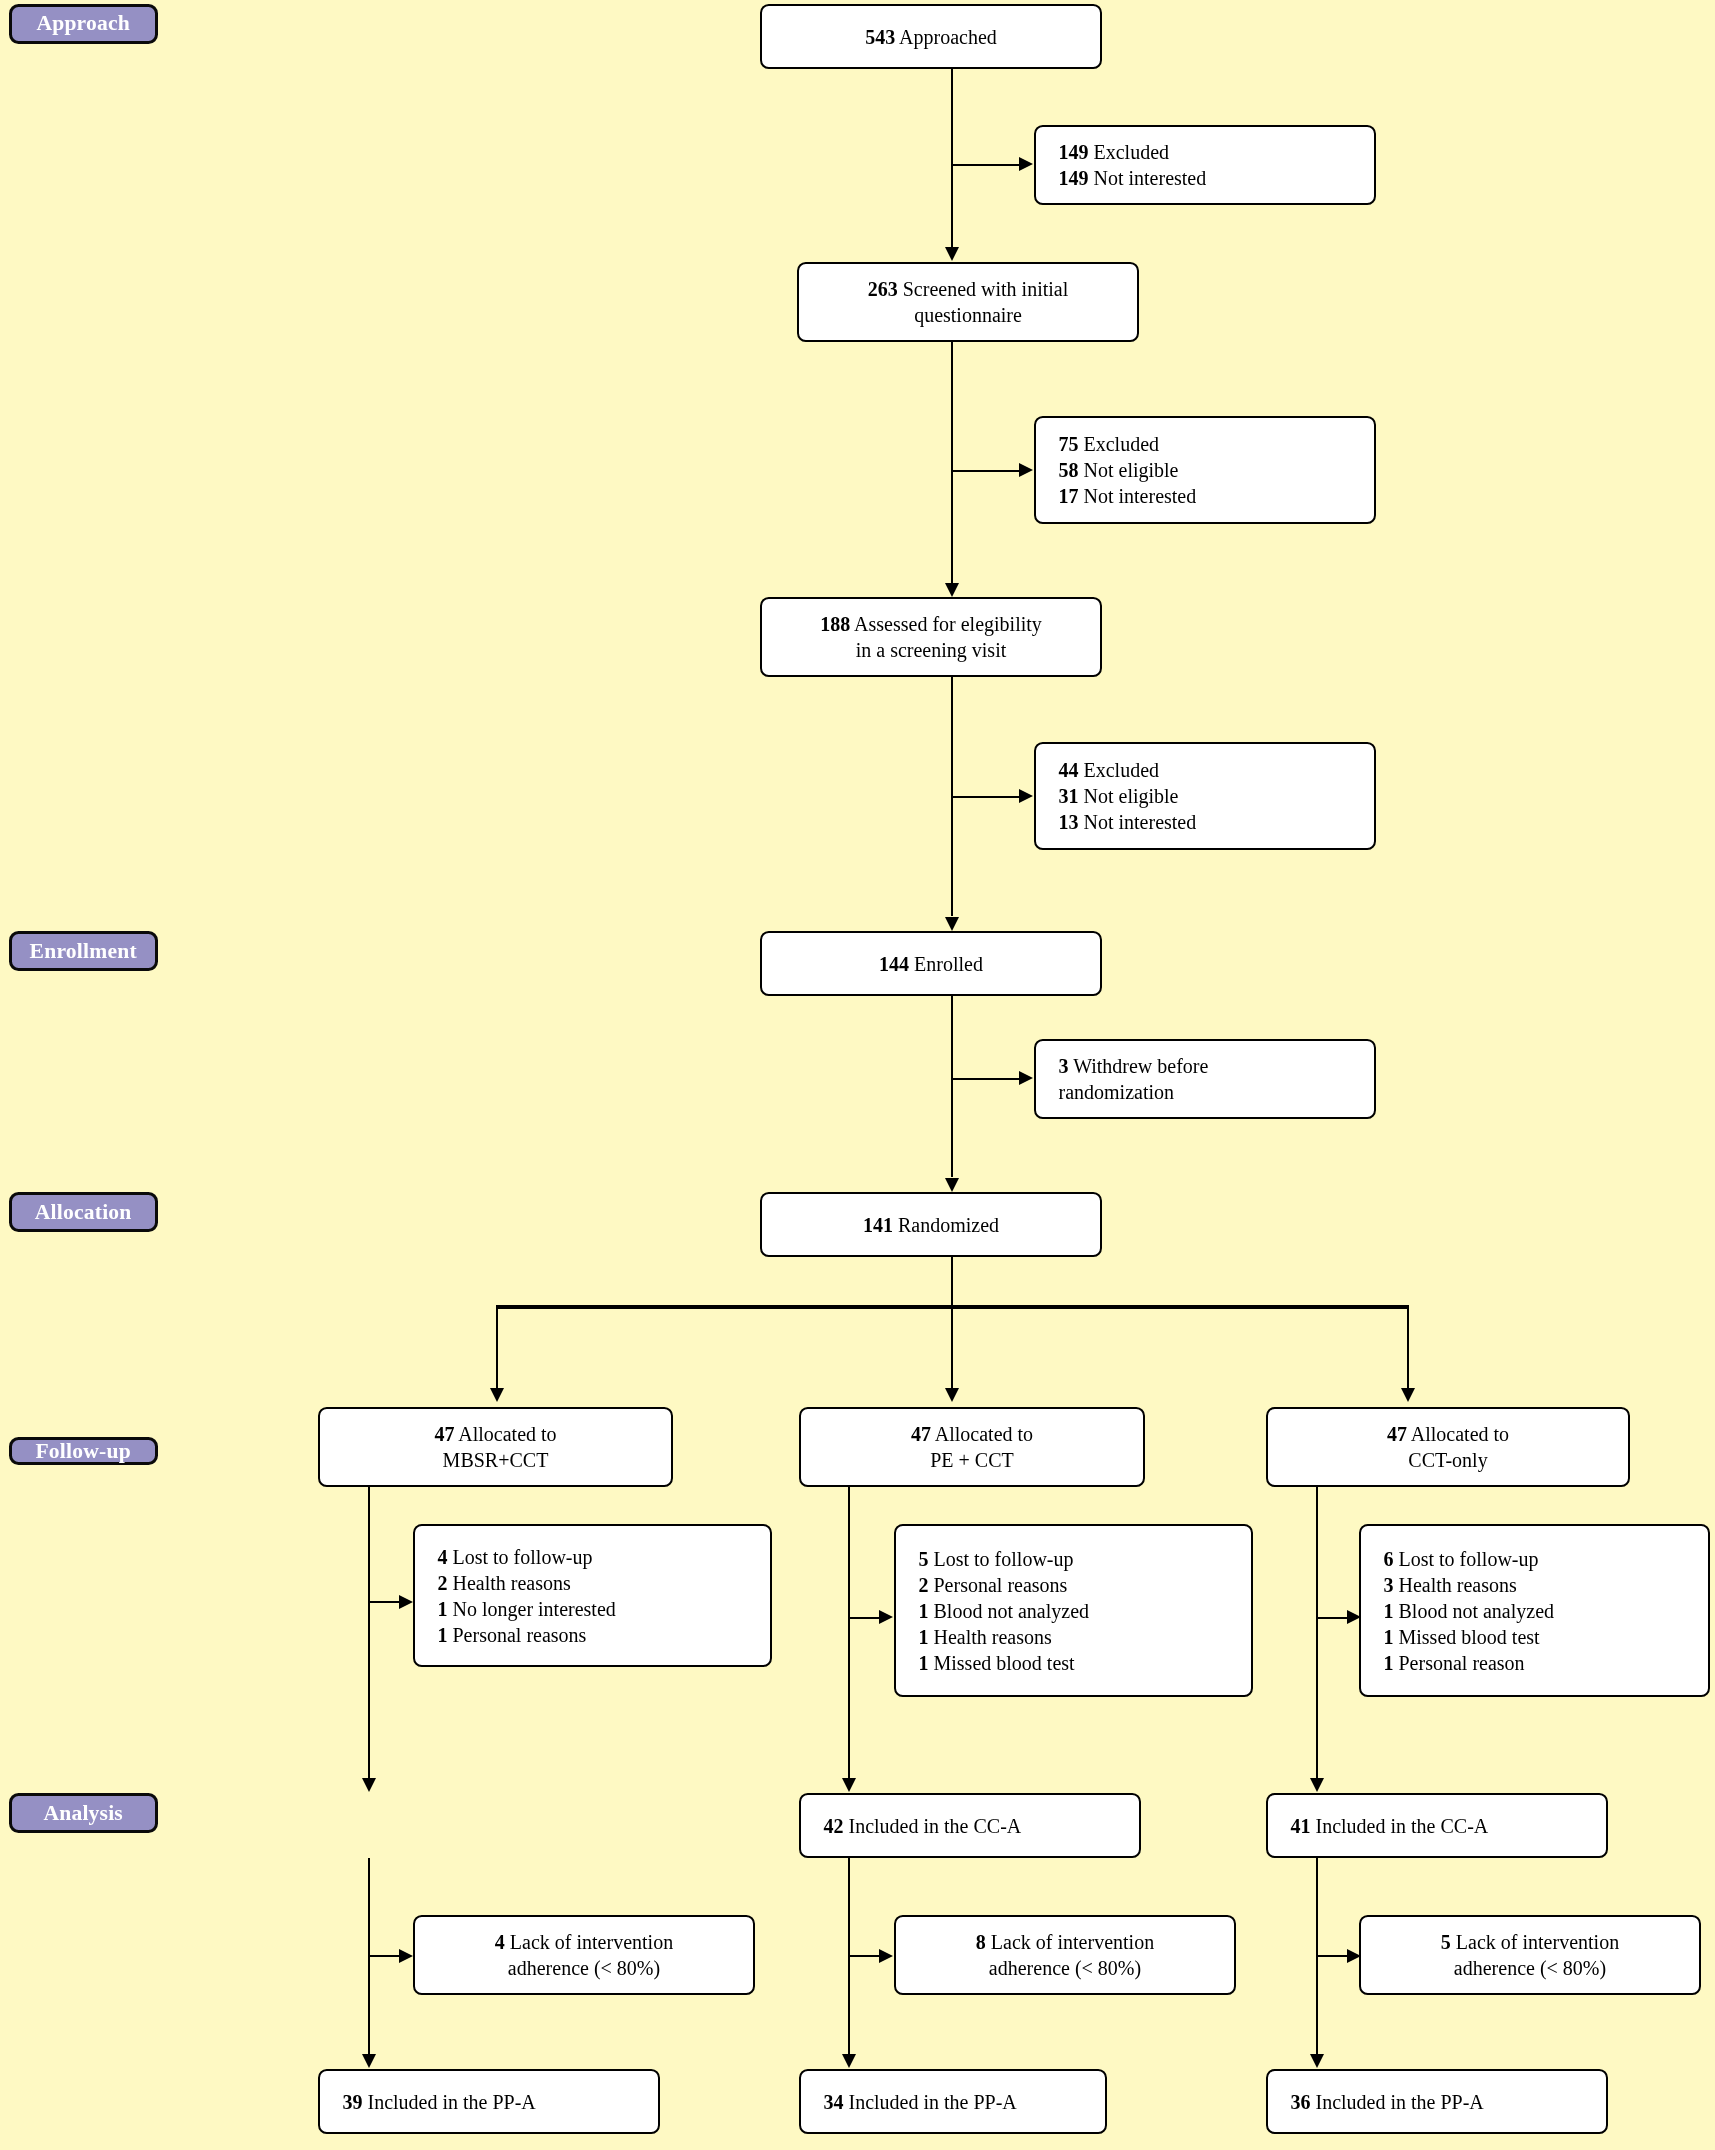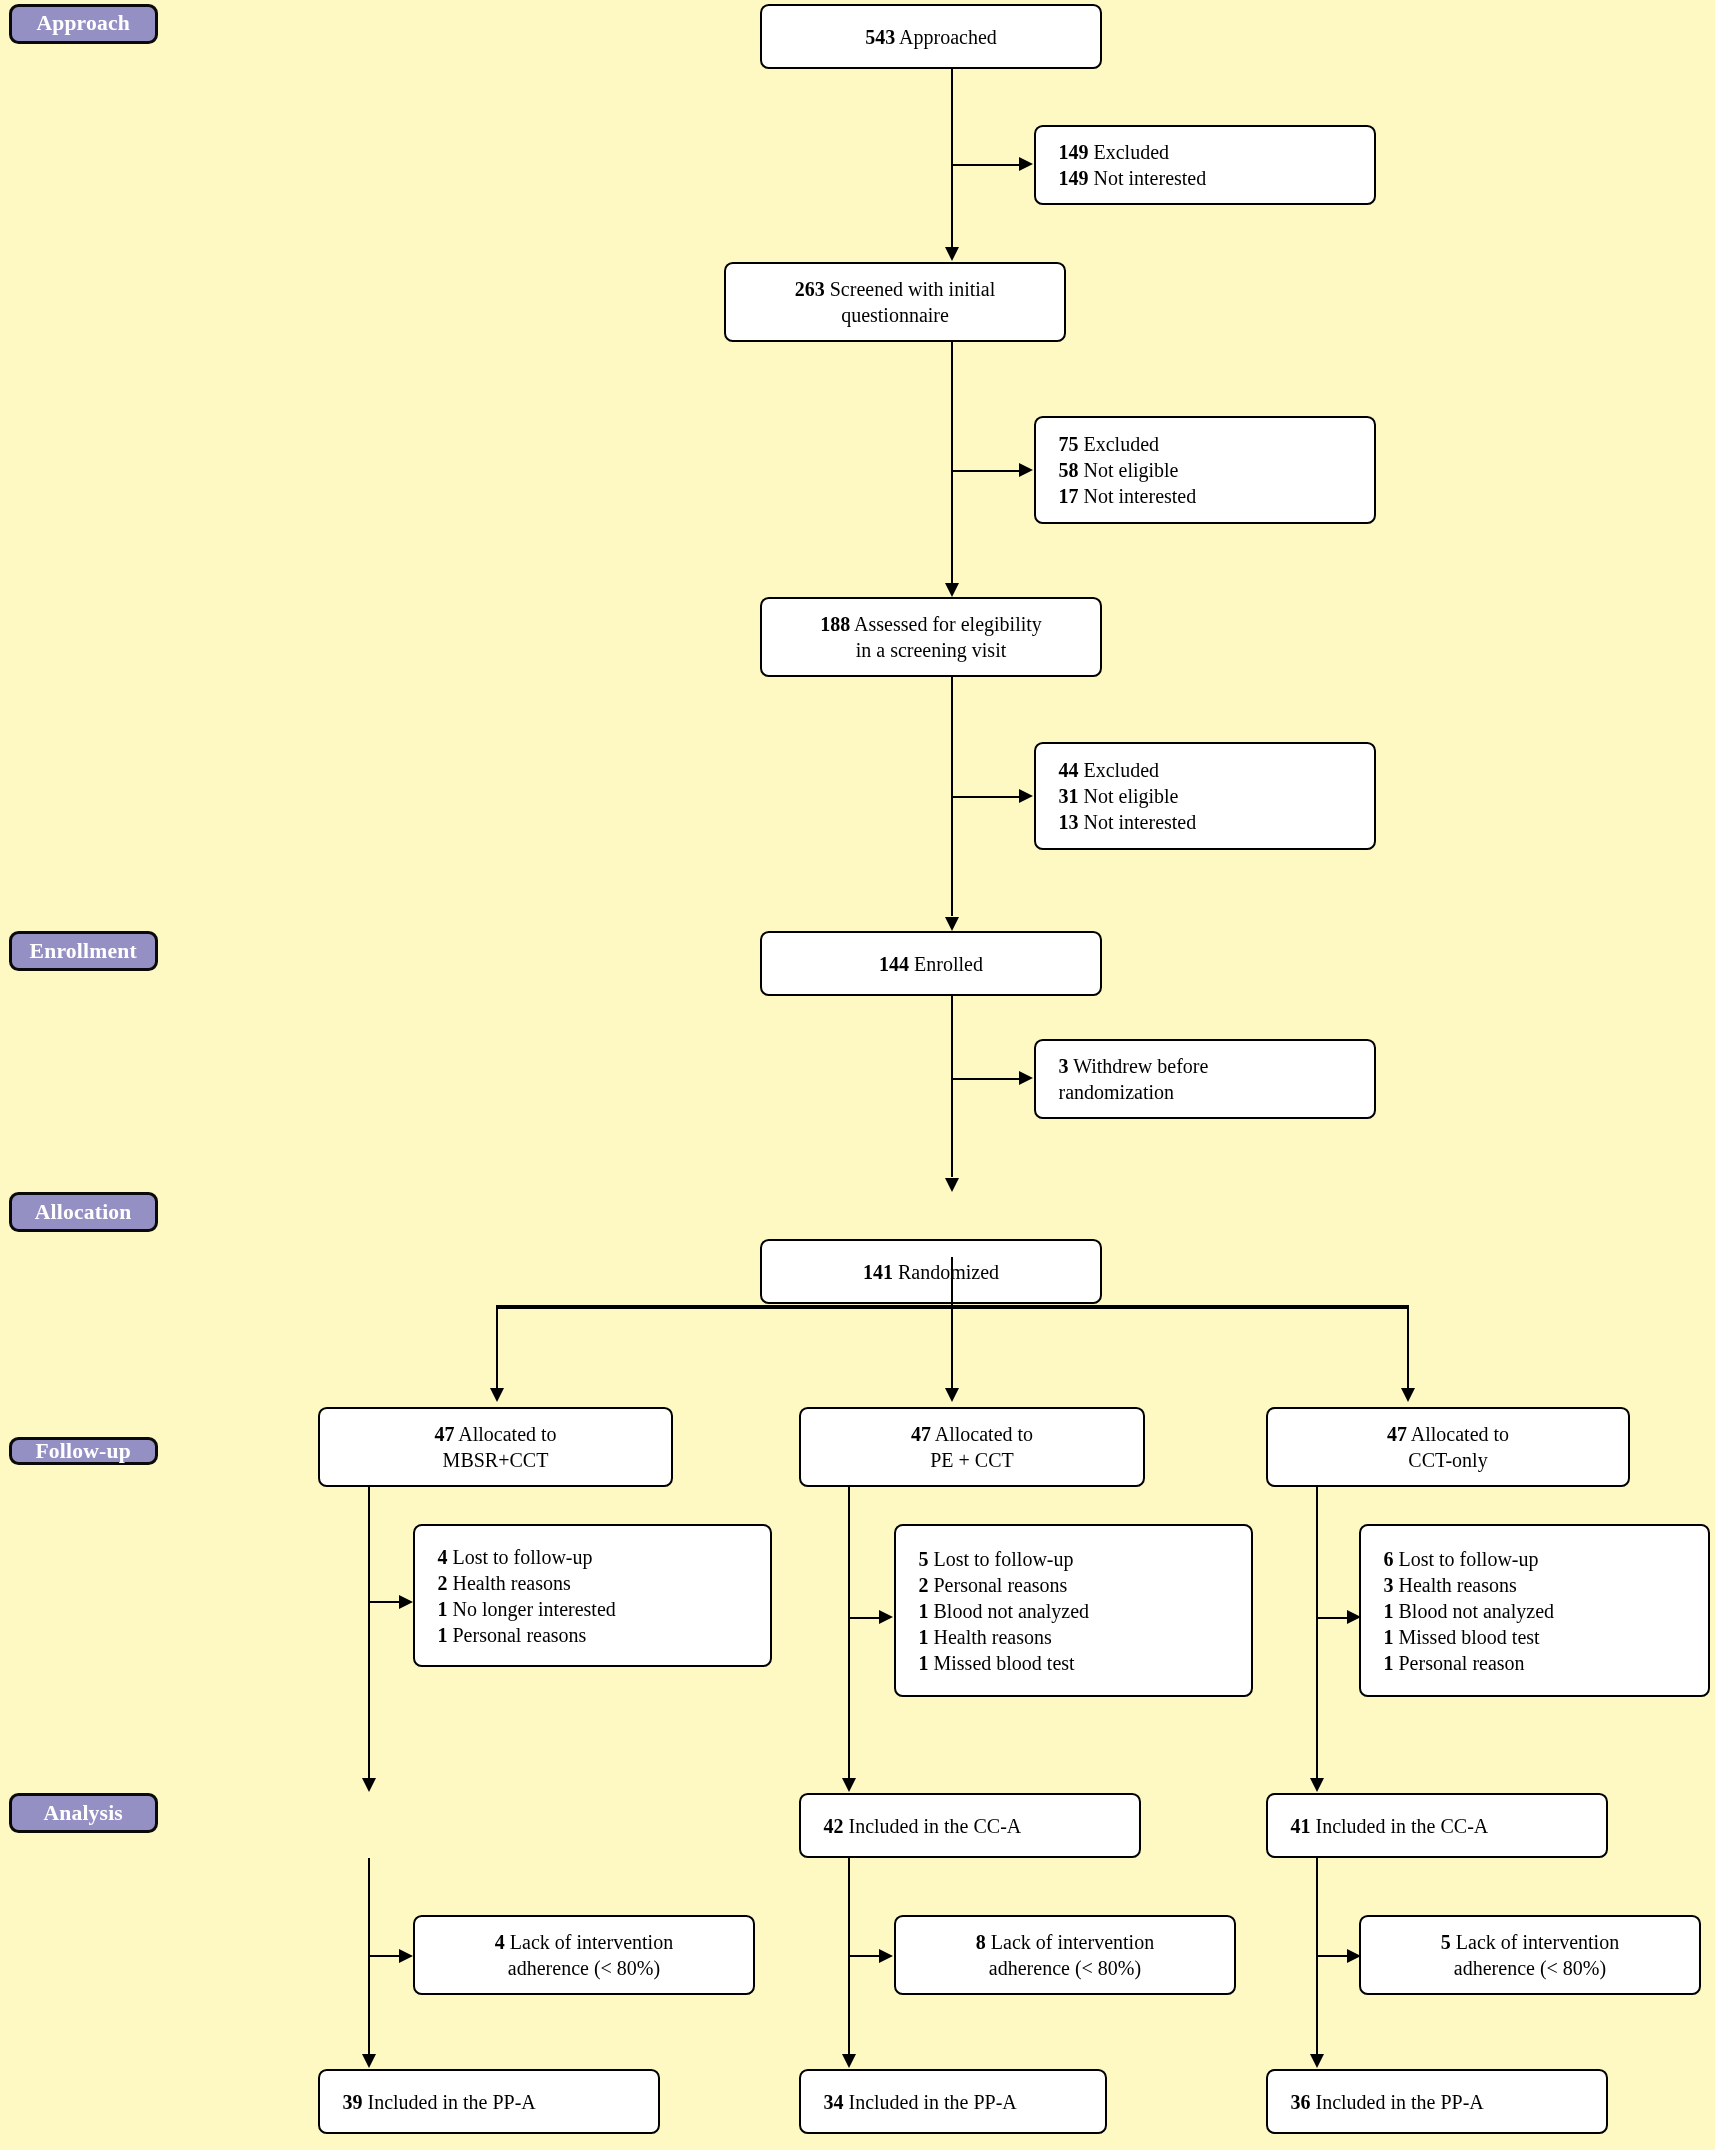--- a/index.html
+++ b/index.html
@@ -91,35 +91,35 @@
   </div>
 
   <div class="stage-badge" style="left:8.7px;top:1793px;width:149px;height:40px;">
     <span>Analysis</span>
   </div>
 
   <div class="box center" style="left:760px;top:4.3px;width:342px;height:65px;">
     <div class="line"><b>543</b><span> Approached</span></div>
   </div>
 
-  <div class="box center" style="left:724px;top:262px;width:342px;height:80px;text-align:right;">
+  <div class="box center" style="left:797px;top:262px;width:342px;height:80px;text-align:right;">
     <div class="line"><b>263</b><span> Screened with initial</span></div>
     <div class="line">questionnaire</div>
   </div>
 
   <div class="box center" style="left:760px;top:597px;width:342px;height:80px;">
     <div class="line"><b>188</b><span> Assessed for elegibility</span></div>
     <div class="line">in a screening visit</div>
   </div>
 
   <div class="box center" style="left:760px;top:931px;width:342px;height:65px;">
     <div class="line"><b>144</b><span> Enrolled</span></div>
   </div>
 
-  <div class="box center" style="left:760px;top:1192px;width:342px;height:65px;margin-top:47px;">
+  <div class="box center" style="left:760px;top:1192px;width:342px;height:65px;">
     <div class="line"><b>141</b><span> Randomized</span></div>
   </div>
 
   <div class="box left" style="left:1034px;top:125px;width:342px;height:80px;">
     <div class="line"><b>149</b><span> Excluded</span></div>
     <div class="line"><b>149</b><span> Not interested</span></div>
   </div>
 
   <div class="box left" style="left:1034px;top:416px;width:342px;height:108px;">
     <div class="line"><b>75</b><span> Excluded</span></div>

